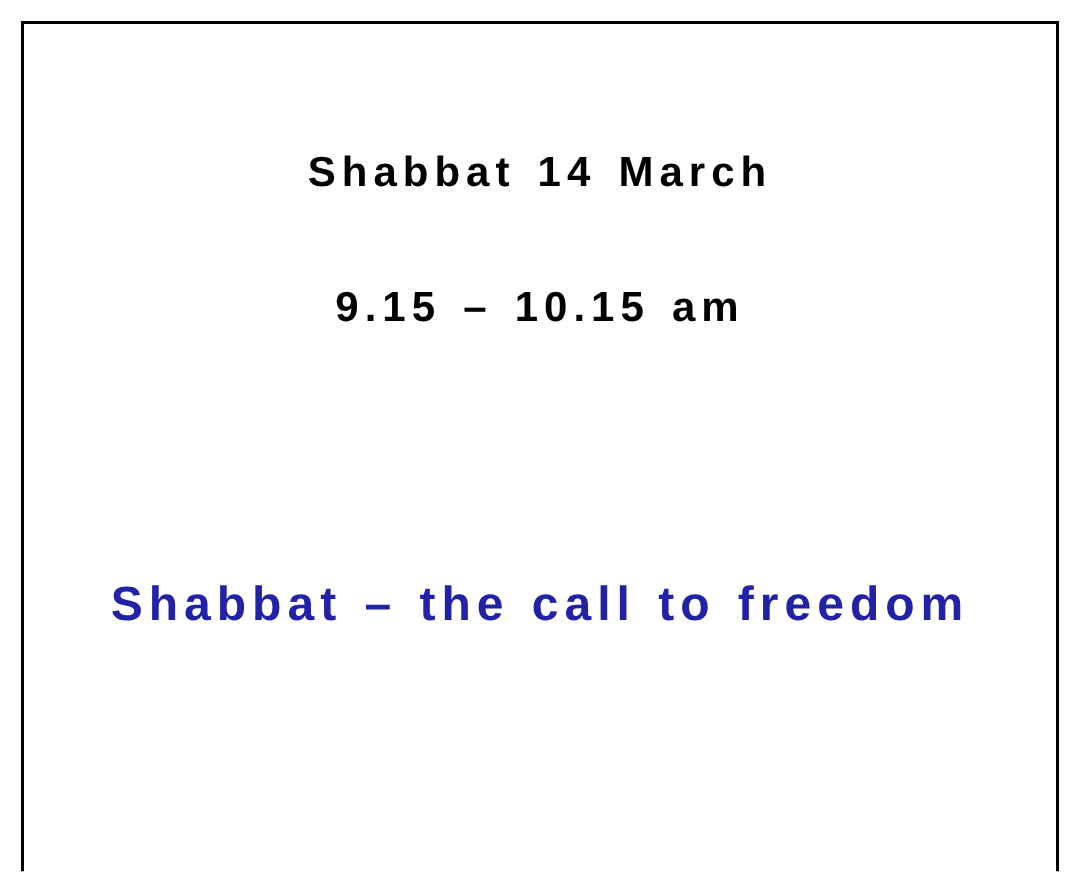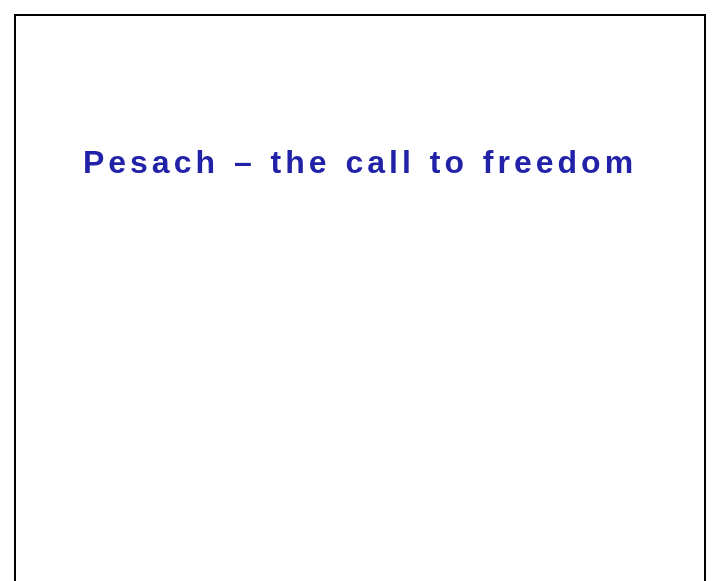--- a/index.html
+++ b/index.html
@@ -45,19 +45,23 @@
     word-spacing: 2px;
     white-space: pre-wrap;
   }
 </style>
 </head>
 <body>
 
 <div class="canvas">
   <div class="frame">
 
+    <div class="heading-black">
+      <div>Shabbat 14 March</div>
+      <div>9.15 – 10.15 am</div>
+    </div>
 
     <div class="heading-blue">
-      <div>Pesach – the call to freedom</div>
+      <div>Shabbat – the call to freedom</div>
     </div>
 
   </div>
 </div>
 
 </body></html>

